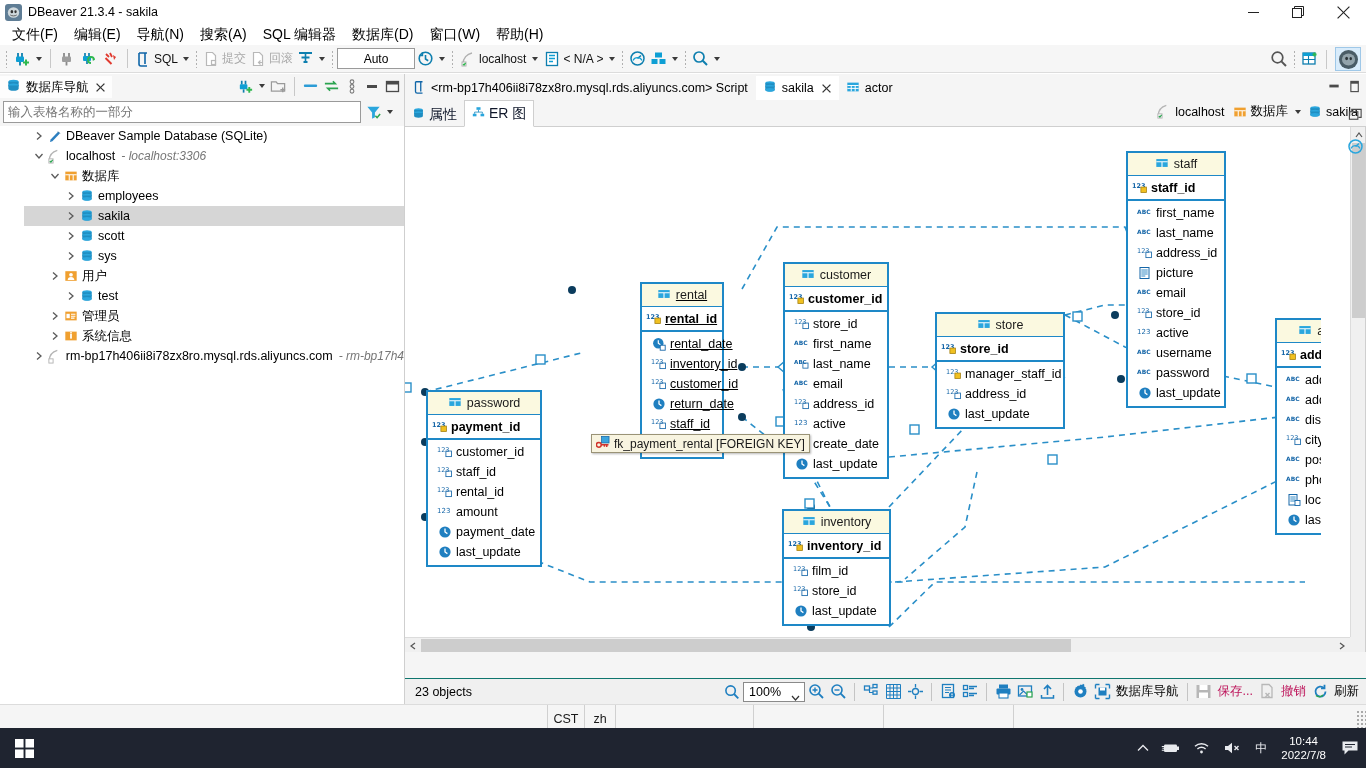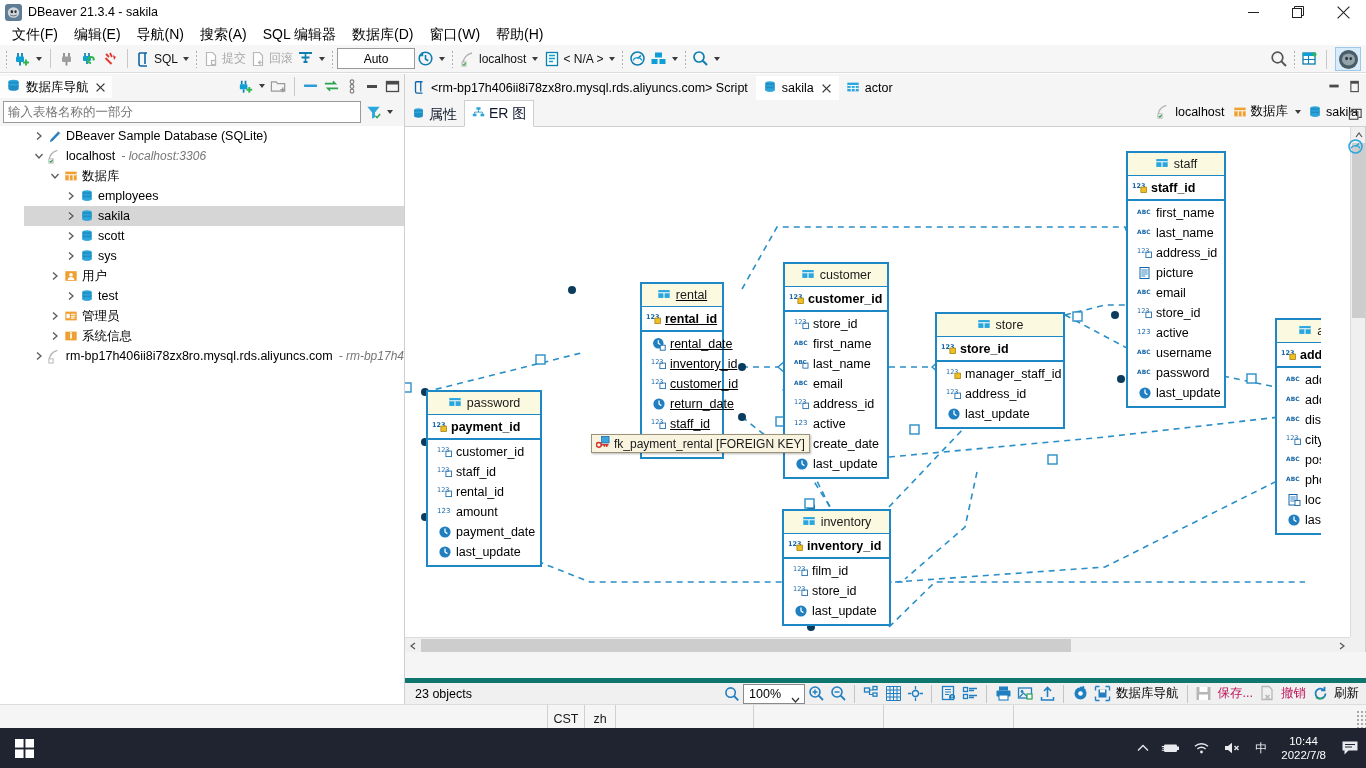--- a/index.html
+++ b/index.html
@@ -161,21 +161,21 @@
   .vsb-arrow { position:absolute; left:0; width:15px; height:16px; display:flex; align-items:center; justify-content:center; }
   .hscroll { position:absolute; left:0; bottom:0; height:15px; right:15px; background:#f0f0f0;
      border-top:1px solid #dcdcdc; }
   .hthumb { position:absolute; top:1px; left:16px; width:650px; height:13px; background:#cdcdcd; }
   .hsb-arrow { position:absolute; top:0; height:15px; width:16px; display:flex; align-items:center; justify-content:center; }
   .corner { position:absolute; right:0; bottom:0; width:15px; height:15px; background:#f0f0f0; }
 
   
   .erbar {
     position:absolute; left:0; right:0; bottom:0; height:26px; background:#f0f0f0;
-    border-top:5px solid #0f766e; display:flex; align-items:center; padding:0 4px;
+    border-top:1px solid #0f766e; display:flex; align-items:center; padding:0 4px;
   }
   .erbar .objcount { font-size:12.5px; color:#000; margin-left:6px; }
   .erbar .spacer { flex:1; }
   .zoombox { width:62px; height:20px; border:1px solid #8a8a8a; background:#fff;
      display:flex; align-items:center; font-size:12.5px; padding-left:5px; position:relative; }
   .zoombox .zcaret { position:absolute; right:4px; top:7px; }
   .erbar .eb { width:22px; height:22px; display:flex; align-items:center; justify-content:center; }
   .erbar .ebt { display:flex; align-items:center; height:22px; padding:0 3px; font-size:12.5px; }
   .erbar .ebt.dim { color:#be185d; }
   .erbar .sep { width:1px; height:18px; background:#c4c4c4; margin:0 5px; }

